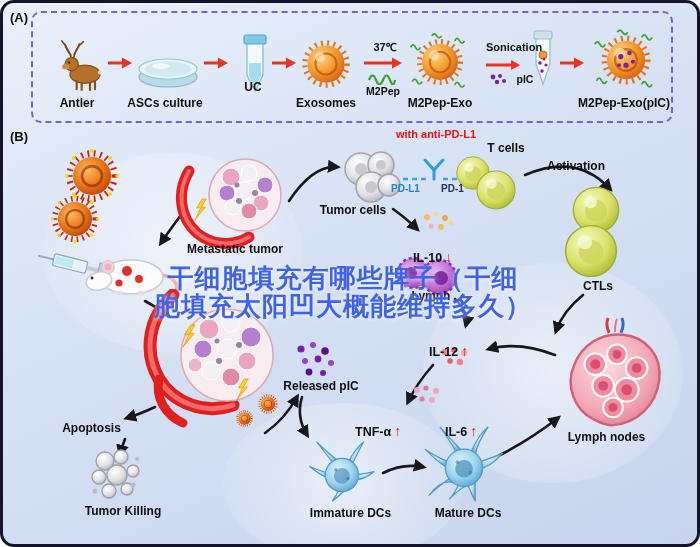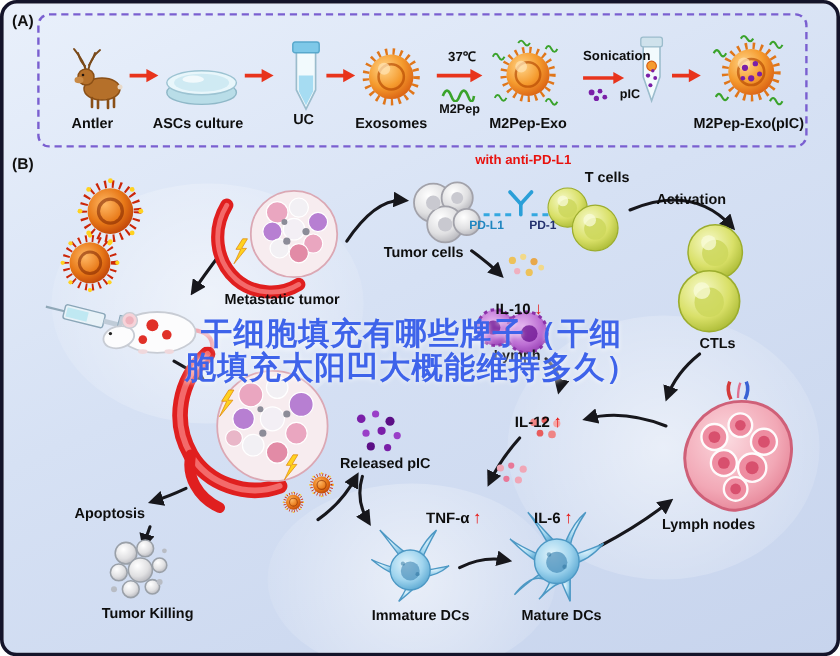--- a/index.html
+++ b/index.html
@@ -168,21 +168,21 @@
     <svg class="gfx" style="left:170px;top:44px" width="26" height="12" viewBox="0 0 26 12">
       <path d="M1,6 H16" stroke="#e8341c" stroke-width="3.2"></path>
         <path d="M15,0.5 L25,6 L15,11.5 z" fill="#e8341c"></path>
     </svg>
 
     <svg class="gfx" style="left:208px;top:20px" width="28" height="62" viewBox="0 0 28 62">
       <path d="M6,10 h16 v32 l-8,16 l-8,-16 z" fill="#f2fafd" stroke="#9bbccc" stroke-width="1.4"></path>
       <path d="M8,30 h12 v13 l-6,12 l-6,-12 z" fill="#a6dcf2"></path>
       <rect x="3" y="2" width="22" height="9" rx="2" fill="#7ec8e8" stroke="#58a8cc" stroke-width="1.2"></rect>
     </svg>
-    <div class="lbl" style="left:195px;top:80px;width:50px">UC</div>
+    <div class="lbl" style="left:195px;top:68px;width:50px">UC</div>
 
     <svg class="gfx" style="left:238px;top:44px" width="26" height="12" viewBox="0 0 26 12">
       <path d="M1,6 H16" stroke="#e8341c" stroke-width="3.2"></path>
         <path d="M15,0.5 L25,6 L15,11.5 z" fill="#e8341c"></path>
     </svg>
 
     <svg class="gfx" style="left:266px;top:24px" width="54" height="54" viewBox="0 0 64 64">
       <use href="#sym-exo" width="64" height="64"></use>
     </svg>
     <div class="lbl" style="left:253px;top:84px;width:80px">Exosomes</div>
@@ -460,21 +460,21 @@
     </g>
     <g fill="#d8506e">
       <circle cx="30" cy="48" r="5"></circle>
         <circle cx="52" cy="38" r="4.5"></circle>
         <circle cx="72" cy="52" r="5"></circle>
       <circle cx="38" cy="70" r="5"></circle>
         <circle cx="62" cy="74" r="5.5"></circle>
         <circle cx="48" cy="92" r="4.5"></circle>
     </g>
   </svg>
-  <div class="lbl" style="left:530px;top:428px;width:115px">Lymph nodes</div>
+  <div class="lbl" style="left:546px;top:428px;width:115px">Lymph nodes</div>
 
   <div class="lbl" style="left:46px;top:419px;width:85px">Apoptosis</div>
   <svg class="gfx" style="left:84px;top:444px" width="58" height="56" viewBox="0 0 58 56">
     <g stroke="#9aa0a8" stroke-width="1.3">
       <circle cx="18" cy="14" r="9" fill="url(#gGray)"></circle>
         <circle cx="34" cy="10" r="7" fill="url(#gGray)"></circle>
       <circle cx="12" cy="30" r="7" fill="url(#gGray)"></circle>
         <circle cx="30" cy="28" r="10" fill="url(#gGray)"></circle>
       <circle cx="46" cy="24" r="6" fill="url(#gGray)"></circle>
         <circle cx="22" cy="44" r="7" fill="url(#gGray)"></circle>

